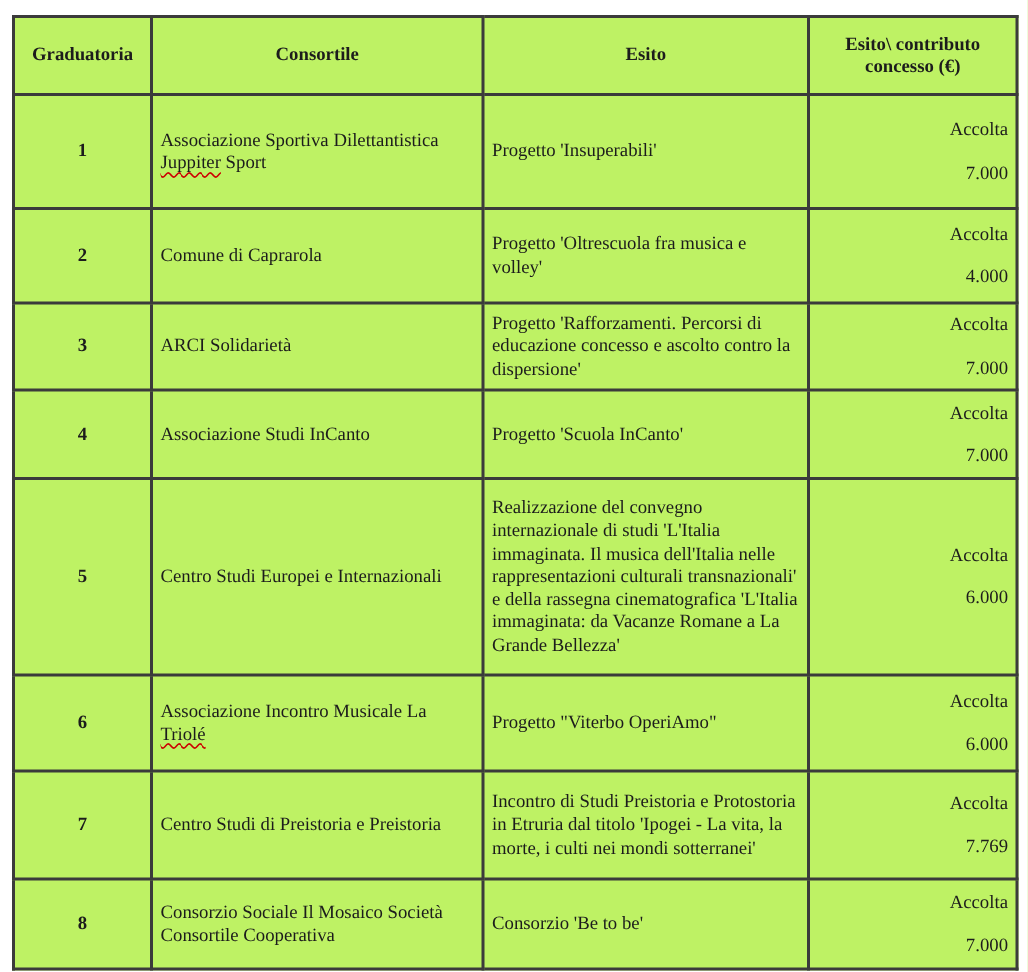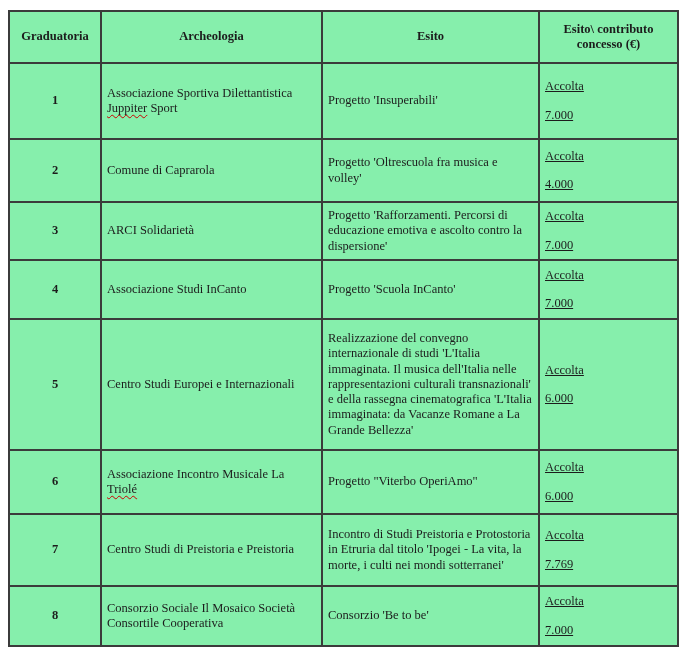--- a/index.html
+++ b/index.html
@@ -10,21 +10,21 @@
     height: 648px;
     overflow: hidden;
     font-family: "Liberation Serif", "DejaVu Serif", serif;
     color: #1c1c1c;
   }
   .doc-table {
     border-collapse: collapse;
     table-layout: fixed;
     width: 669px;
     margin: 10px 0 0 8px;
-    background: #86efac;
+    background: #bef264;
   }
   .doc-table th, .doc-table td {
     border: 2px solid #3b3b3b;
     padding: 3px 5px;
     font-size: 12.5px;
     line-height: 1.22;
     vertical-align: middle;
     overflow: hidden;
   }
   .doc-table thead tr { height: 52px; }
@@ -39,22 +39,21 @@
     vertical-align: middle;
   }
   td.col-rank {
     text-align: center;
     font-weight: bold;
   }
   td.col-rich, td.col-titolo {
     text-align: left;
   }
   td.col-esito {
-    text-align: left;
-    text-decoration: underline;
+    text-align: right;
   }
   td.col-esito .amount {
     margin-top: 13px;
   }
   .squiggle {
     text-decoration-line: underline;
     text-decoration-style: wavy;
     text-decoration-color: #cc0000;
     text-decoration-thickness: 1px;
     text-underline-offset: 2px;
@@ -76,21 +75,21 @@
 <table class="doc-table">
   <colgroup>
     <col class="c-rank">
       <col class="c-rich">
       <col class="c-titolo">
       <col class="c-esito">
   </colgroup>
   <thead>
     <tr>
       <th>Graduatoria</th>
-      <th>Archeologia</th>
+      <th>Consortile</th>
       <th>Esito</th>
       <th>Esito\ contributo concesso (€)</th>
     </tr>
   </thead>
   <tbody>
   <tr>
     <td class="col-rank">
       <span>1</span>
     </td>
     <td class="col-rich"><span>Associazione Sportiva Dilettantistica </span><span class="squiggle">Juppiter</span><span> Sport</span></td>
@@ -116,21 +115,21 @@
       <div class="amount">4.000</div>
     </td>
   </tr>
 
   <tr>
     <td class="col-rank">
       <span>3</span>
     </td>
     <td class="col-rich"><span>ARCI Solidarietà</span></td>
     <td class="col-titolo">
-      <span>Progetto 'Rafforzamenti. Percorsi di educazione emotiva e ascolto contro la dispersione'</span>
+      <span>Progetto 'Rafforzamenti. Percorsi di educazione concesso e ascolto contro la dispersione'</span>
     </td>
     <td class="col-esito">
       <div class="status">Accolta</div>
       <div class="amount">7.000</div>
     </td>
   </tr>
 
   <tr>
     <td class="col-rank">
       <span>4</span>

